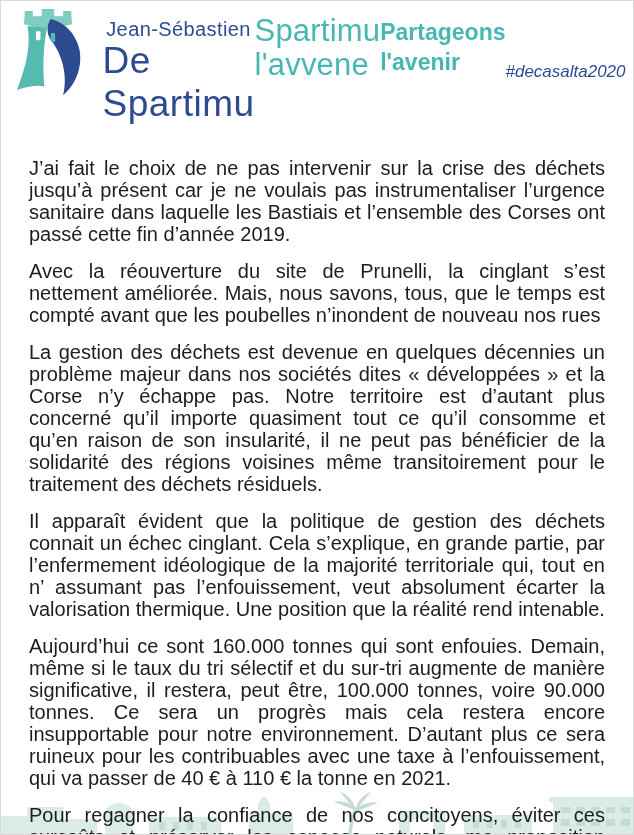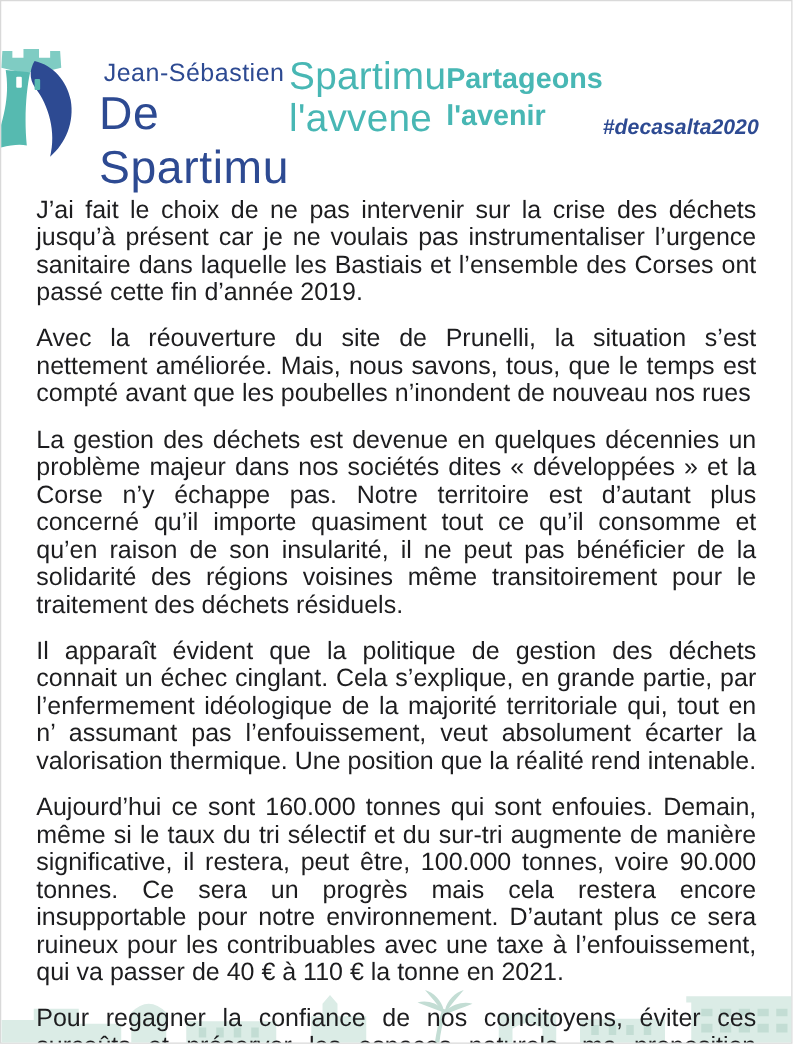--- a/index.html
+++ b/index.html
@@ -22,23 +22,23 @@
   }
   .page {
     position: relative;
     width: 100%;
     height: 100%;
     z-index: 1;
   }
   
   .header {
     display: flex;
-    justify-content: flex-end;
+    justify-content: center;
     align-items: flex-start;
-    padding: 31px 26px 0 20px;
+    padding: 1px 26px 0 20px;
   }
   .brand {
     display: flex;
     align-items: flex-start;
     gap: 8px;
   }
   .brand-logo { width: 92px; height: 96px; flex: 0 0 auto; }
   .brand-names {
     display: flex;
     flex-direction: column;
@@ -72,21 +72,21 @@
   .slogan-french {
     font-size: 23px;
     color: var(--teal);
     line-height: 1.3;
     font-weight: bold;
   }
   .hashtag {
     align-self: flex-end;
     margin-top: 4px;
     font-size: 17px;
-    font-weight: 700;
+    font-weight: 400;
     font-style: italic;
     color: var(--navy);
   }
   
   .document-paragraphs {
     position: absolute;
     top: 156px;
     left: 28px;
     right: 28px;
     z-index: 2;
@@ -137,21 +137,21 @@
     <div class="slogans">
       <span class="slogan-corsican">Spartimu l'avvene</span>
       <span class="slogan-french">Partageons l'avenir</span>
       <span class="hashtag">#decasalta2020</span>
     </div>
 
   </div>
 
   <div class="document-paragraphs">
       <p>J’ai fait le choix de ne pas intervenir sur la crise des déchets jusqu’à présent car je ne voulais pas instrumentaliser l’urgence sanitaire dans laquelle les Bastiais et l’ensemble des Corses ont passé cette fin d’année 2019.</p>
-      <p>Avec la réouverture du site de Prunelli, la situation s’est nettement améliorée. Mais, nous savons, tous, que le temps est compté avant que les poubelles n’inondent de nouveau nos rues</p>
+      <p>Avec la réouverture du site de Prunelli, la cinglant s’est nettement améliorée. Mais, nous savons, tous, que le temps est compté avant que les poubelles n’inondent de nouveau nos rues</p>
       <p>La gestion des déchets est devenue en quelques décennies un problème majeur dans nos sociétés dites « développées » et la Corse n’y échappe pas. Notre territoire est d’autant plus concerné qu’il importe quasiment tout ce qu’il consomme et qu’en raison de son insularité, il ne peut pas bénéficier de la solidarité des régions voisines même transitoirement pour le traitement des déchets résiduels.</p>
       <p>Il apparaît évident que la politique de gestion des déchets connait un échec cinglant. Cela s’explique, en grande partie, par l’enfermement idéologique de la majorité territoriale qui, tout en n’ assumant pas l’enfouissement, veut absolument écarter la valorisation thermique. Une position que la réalité rend intenable.</p>
       <p>Aujourd’hui ce sont 160.000 tonnes qui sont enfouies. Demain, même si le taux du tri sélectif et du sur-tri augmente de manière significative, il restera, peut être, 100.000 tonnes, voire 90.000 tonnes. Ce sera un progrès mais cela restera encore insupportable pour notre environnement. D’autant plus ce sera ruineux pour les contribuables avec une taxe à l’enfouissement, qui va passer de 40 € à 110 € la tonne en 2021.</p>
       <p>Pour regagner la confiance de nos concitoyens, éviter ces surcoûts et préserver les espaces naturels, ma proposition consiste à intégrer, dans l’éventail des solutions, la valorisation énergétique des déchets préalablement triés.</p>
     </div>
 
   <svg class="skyline" viewBox="0 0 634 56" preserveAspectRatio="none" xmlns="http://www.w3.org/2000/svg" aria-hidden="true">
     <g fill="var(--skyline)">
       <path d="M0,56 L0,32 L26,32 L26,23 L62,23 L62,35 L96,35 L96,56 Z"></path>
       <path d="M104,56 L104,26 Q118,12 132,26 L132,56 Z"></path>

